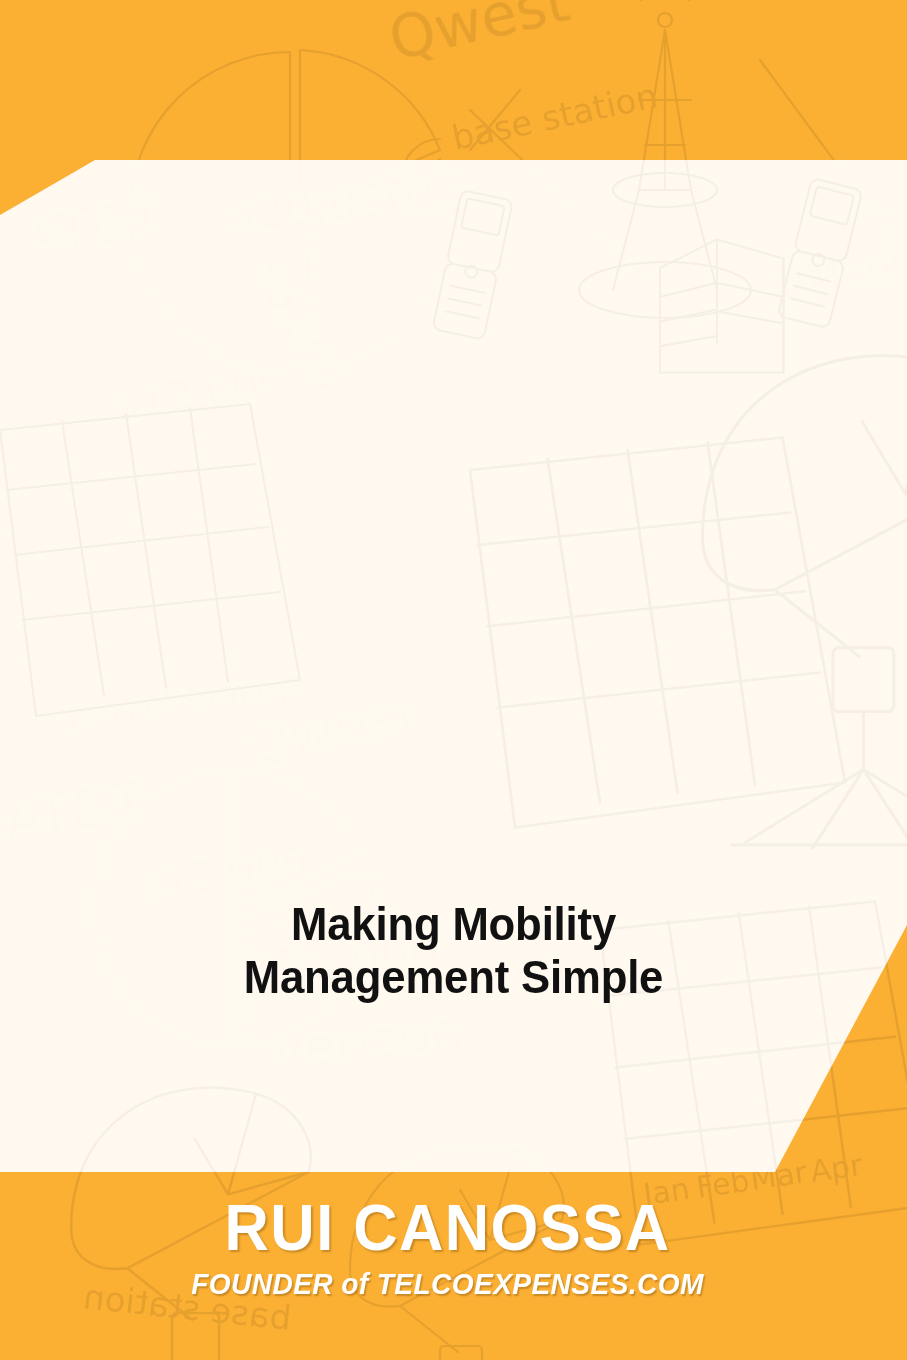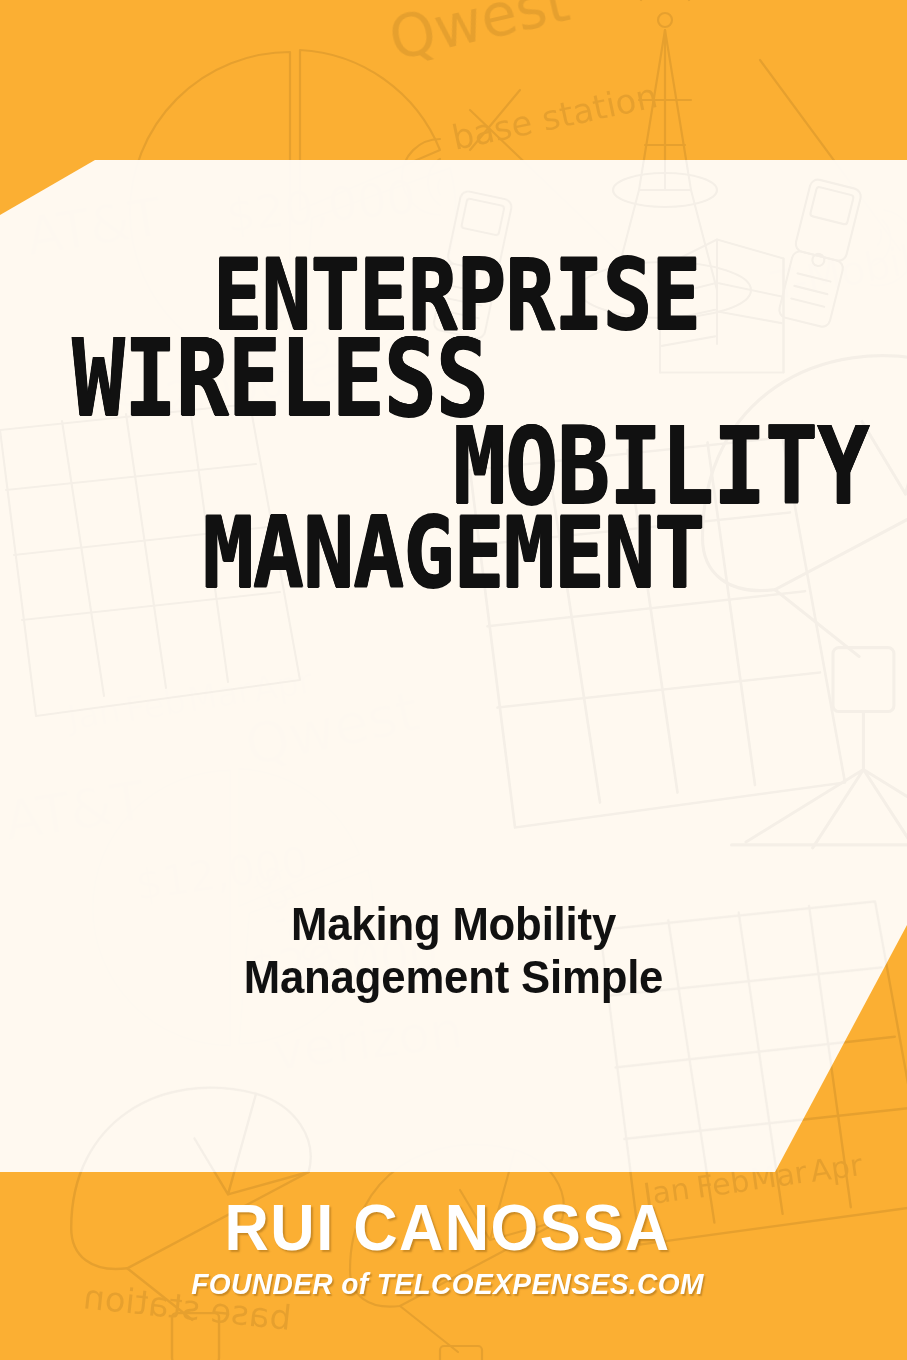--- a/index.html
+++ b/index.html
@@ -326,26 +326,20 @@
           </g>
         <g transform="translate(600,930) scale(1.1)">
             <use href="#gridsheet"></use>
           </g>
       </g>
     </svg>
   </div>
 
   <div id="content">
 
-    <div class="title-block">
-      <div class="title-line tl-1">ENTERPRISE</div>
-      <div class="title-line tl-2">WIRELESS</div>
-      <div class="title-line tl-3">MOBILITY</div>
-      <div class="title-line tl-4">MANAGEMENT</div>
-    </div>
 
     <div id="subtitle">
       <span class="sub-line">Making Mobility</span>
       <span class="sub-line">Management Simple</span>
     </div>
 
     <div id="author-block">
       <div id="author-name">RUI CANOSSA</div>
       <div id="author-tagline">FOUNDER of TELCOEXPENSES.COM</div>
     </div>

